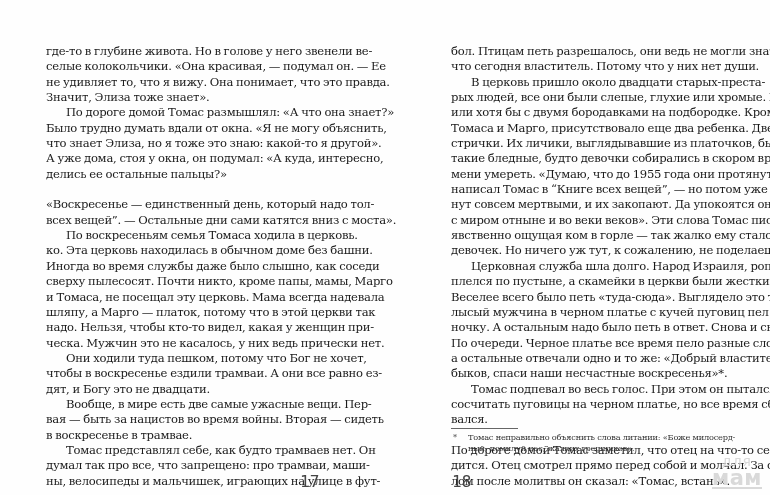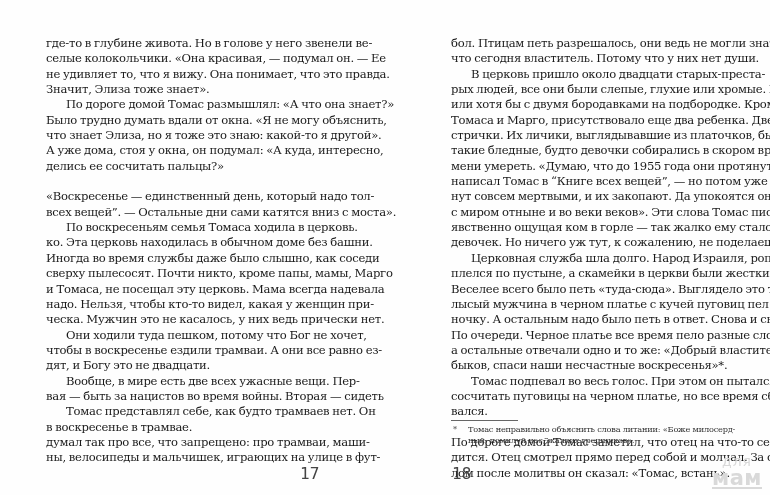--- a/index.html
+++ b/index.html
@@ -4,21 +4,21 @@
 <style>
   html, body { margin: 0; padding: 0; }
   body {
     width: 770px; height: 495px; overflow: hidden;
     background: #fefefe;
     font-family: "DejaVu Serif", "Liberation Serif", serif;
     color: #1a1a1a;
     position: relative;
   }
   .page {
-    position: absolute; top: 4px; height: 413px; width: 385px;
+    position: absolute; top: 12px; height: 413px; width: 385px;
   }
   .page.left { left: 0; }
   .page.right { left: 385px; }
   .text {
     position: absolute;
     font-size: 11.6px;
     line-height: 15.35px;
     letter-spacing: -0.25px;
     word-spacing: -0.5px;
     text-align: justify;
@@ -67,38 +67,39 @@
 <div class="page left">
   <div class="text" id="left-text">
       <span class="line">где-то в глубине живота. Но в голове у него звенели ве-</span>
       <span class="line">селые колокольчики. «Она красивая, — подумал он. — Ее</span>
       <span class="line">не удивляет то, что я вижу. Она понимает, что это правда.</span>
       <span class="line last">Значит, Элиза тоже знает».</span>
       <span class="line indent">По дороге домой Томас размышлял: «А что она знает?»</span>
       <span class="line">Было трудно думать вдали от окна. «Я не могу объяснить,</span>
       <span class="line">что знает Элиза, но я тоже это знаю: какой-то я другой».</span>
       <span class="line">А уже дома, стоя у окна, он подумал: «А куда, интересно,</span>
-      <span class="line last">делись ее сосчитать пальцы?»</span>
+      <span class="line last">делись ее остальные пальцы?»</span>
       <span class="gap"></span>
       <span class="line">«Воскресенье — единственный день, который надо тол-</span>
       <span class="line">всех вещей”. — Остальные дни сами катятся вниз с моста».</span>
       <span class="line indent">По воскресеньям семья Томаса ходила в церковь.</span>
       <span class="line">ко. Эта церковь находилась в обычном доме без башни.</span>
       <span class="line">Иногда во время службы даже было слышно, как соседи</span>
       <span class="line">сверху пылесосят. Почти никто, кроме папы, мамы, Марго</span>
       <span class="line">и Томаса, не посещал эту церковь. Мама всегда надевала</span>
+      <span class="line">шляпу, а Марго — платок, потому что в этой церкви так</span>
       <span class="line">надо. Нельзя, чтобы кто-то видел, какая у женщин при-</span>
       <span class="line">ческа. Мужчин это не касалось, у них ведь прически нет.</span>
       <span class="line indent">Они ходили туда пешком, потому что Бог не хочет,</span>
       <span class="line">чтобы в воскресенье ездили трамваи. А они все равно ез-</span>
       <span class="line last">дят, и Богу это не двадцати.</span>
-      <span class="line indent">Вообще, в мире есть две всех ужасные вещи. Пер-</span>
+      <span class="line indent">Вообще, в мире есть две самые ужасные вещи. Пер-</span>
       <span class="line">вая — быть за нацистов во время войны. Вторая — сидеть</span>
+      <span class="line last">в воскресенье в трамвае.</span>
       <span class="line indent">Томас представлял себе, как будто трамваев нет. Он</span>
-      <span class="line last">в воскресенье в трамвае.</span>
       <span class="line">думал так про все, что запрещено: про трамваи, маши-</span>
       <span class="line">ны, велосипеды и мальчишек, играющих на улице в фут-</span>
     </div>
   <div class="page-number">17</div>
 </div>
 
 <div class="page right">
   <div class="text" id="right-text">
       <span class="line">бол. Птицам петь разрешалось, они ведь не могли знать,</span>
       <span class="line last">что сегодня властитель. Потому что у них нет души.</span>

